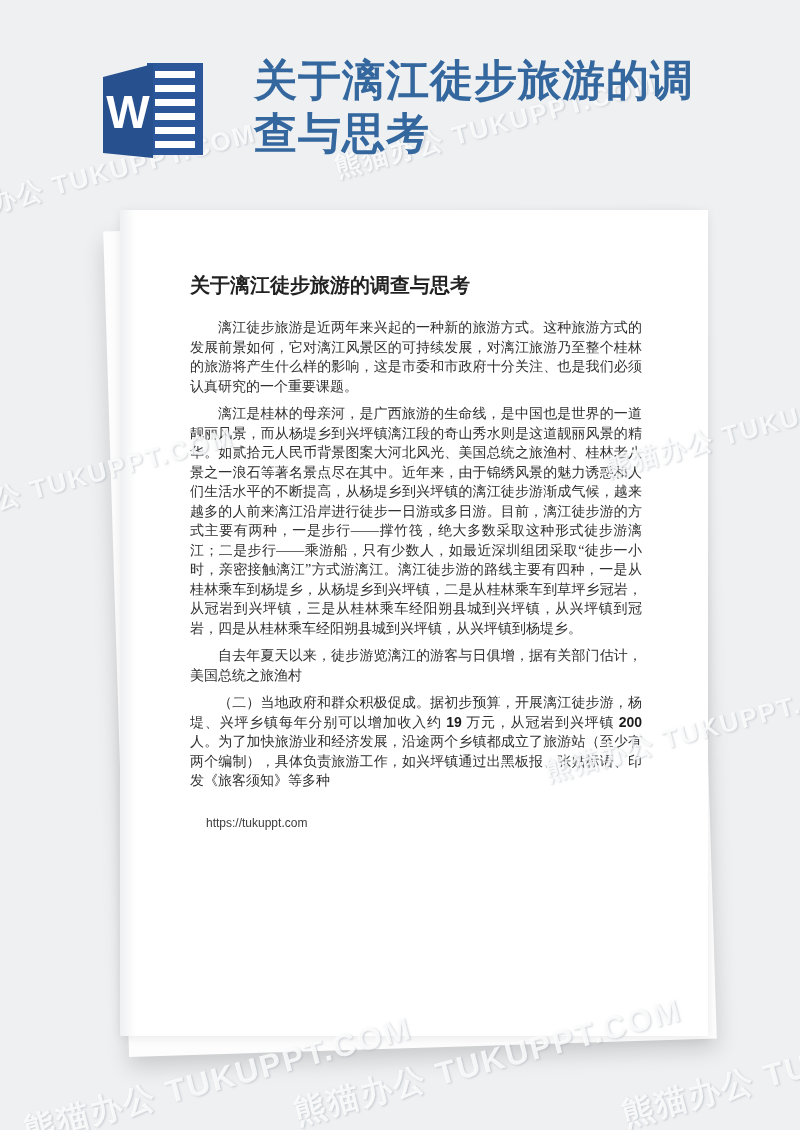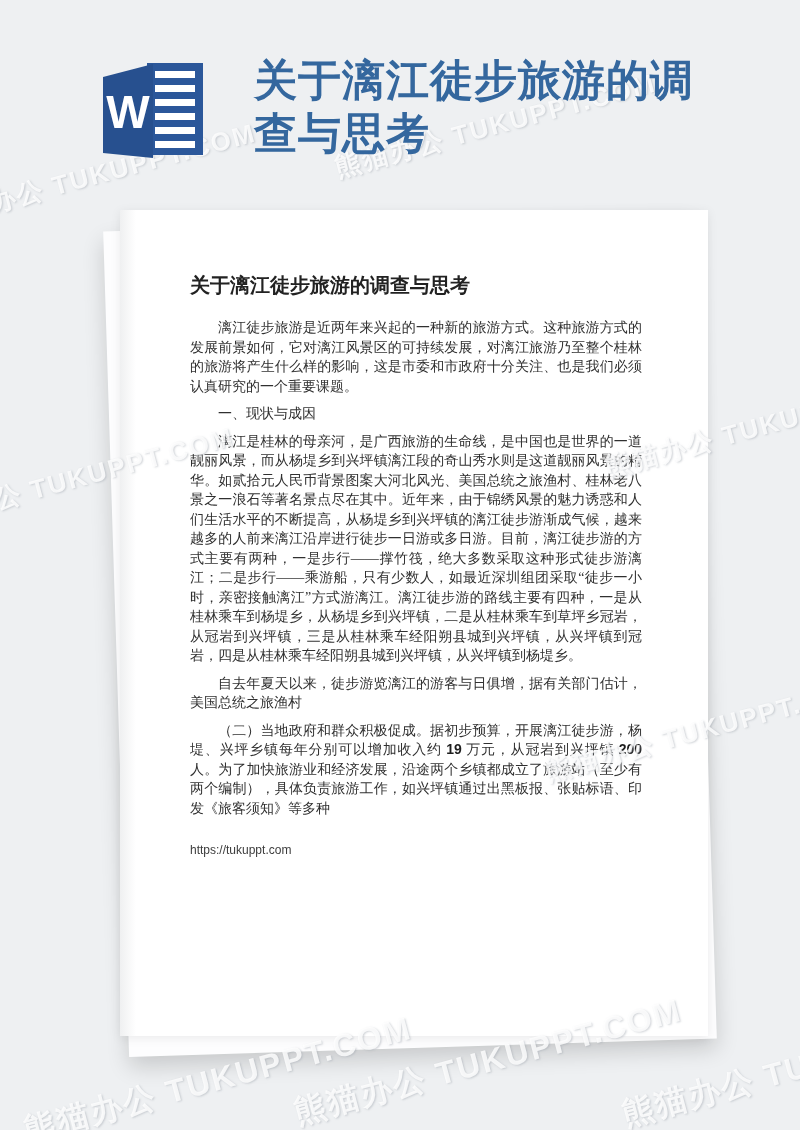--- a/index.html
+++ b/index.html
@@ -30,21 +30,21 @@
     font:700 20px/30px "Liberation Serif","DejaVu Serif",serif;
     color:#222;margin:0 0 18px 0;
   }
   .para{
     font:14px/19.5px "Liberation Serif","DejaVu Serif",serif;
     color:#303030;margin:0 8px 8px 0;text-indent:2em;text-align:justify;
   }
   .para b{font-family:"Liberation Sans",sans-serif;font-weight:700;color:#1d1d1d;}
   .doc-footer-link{
     font:12px/16px "Liberation Sans",sans-serif;color:#3c3c3c;
-    margin-top:16px;display:inline-block;text-decoration:none;
+    margin-top:16px;display:inline-block;text-decoration:none;margin-left:16px;
   }
   
   .wm{
     position:absolute;z-index:4;pointer-events:none;white-space:nowrap;
     font:700 26px "Liberation Sans",sans-serif;letter-spacing:2px;
     color:rgba(255,255,255,0.82);
     text-shadow:1px 1px 2px rgba(158,164,173,0.45);
     transform:rotate(-15deg);
   }
   .wm.big{font-size:32px;}
@@ -77,21 +77,20 @@
   </svg>
 
   <div class="header-title">关于漓江徒步旅游的调查与思考</div>
 
   <div class="sheet-back"></div>
 
   <div class="page">
     <div class="doc-title">关于漓江徒步旅游的调查与思考</div>
     <div id="doc-body">
         <p class="para"><span>漓江徒步旅游是近两年来兴起的一种新的旅游方式。这种旅游方式的发展前景如何，它对漓江风景区的可持续发展，对漓江旅游乃至整个桂林的旅游将产生什么样的影响，这是市委和市政府十分关注、也是我们必须认真研究的一个重要课题。</span></p>
-        <p class="para"><span>一、现状与成因</span></p>
         <p class="para"><span>漓江是桂林的母亲河，是广西旅游的生命线，是中国也是世界的一道靓丽风景，而从杨堤乡到兴坪镇漓江段的奇山秀水则是这道靓丽风景的精华。如贰拾元人民币背景图案大河北风光、美国总统之旅渔村、桂林老八景之一浪石等著名景点尽在其中。近年来，由于锦绣风景的魅力诱惑和人们生活水平的不断提高，从杨堤乡到兴坪镇的漓江徒步游渐成气候，越来越多的人前来漓江沿岸进行徒步一日游或多日游。目前，漓江徒步游的方式主要有两种，一是步行——撑竹筏，绝大多数采取这种形式徒步游漓江；二是步行——乘游船，只有少数人，如最近深圳组团采取“徒步一小时，亲密接触漓江”方式游漓江。漓江徒步游的路线主要有四种，一是从桂林乘车到杨堤乡，从杨堤乡到兴坪镇，二是从桂林乘车到草坪乡冠岩，从冠岩到兴坪镇，三是从桂林乘车经阳朔县城到兴坪镇，从兴坪镇到冠岩，四是从桂林乘车经阳朔县城到兴坪镇，从兴坪镇到杨堤乡。</span></p>
         <p class="para"><span>自去年夏天以来，徒步游览漓江的游客与日俱增，据有关部门估计，美国总统之旅渔村</span></p>
         <p class="para"><span>（二）当地政府和群众积极促成。据初步预算，开展漓江徒步游，杨堤、兴坪乡镇每年分别可以增加收入约 </span><b>19</b><span> 万元，从冠岩到兴坪镇 </span><b>200</b><span> 人。为了加快旅游业和经济发展，沿途两个乡镇都成立了旅游站（至少有两个编制），具体负责旅游工作，如兴坪镇通过出黑板报、张贴标语、印发《旅客须知》等多种</span></p>
       </div>
     <a class="doc-footer-link">https://tukuppt.com</a>
   </div>
 
   <span class="wm wm1">熊猫办公 TUKUPPT.COM</span>
   <span class="wm wm2">熊猫办公 TUKUPPT.COM</span>
   <span class="wm wm3">熊猫办公 TUKUPPT.COM</span>

